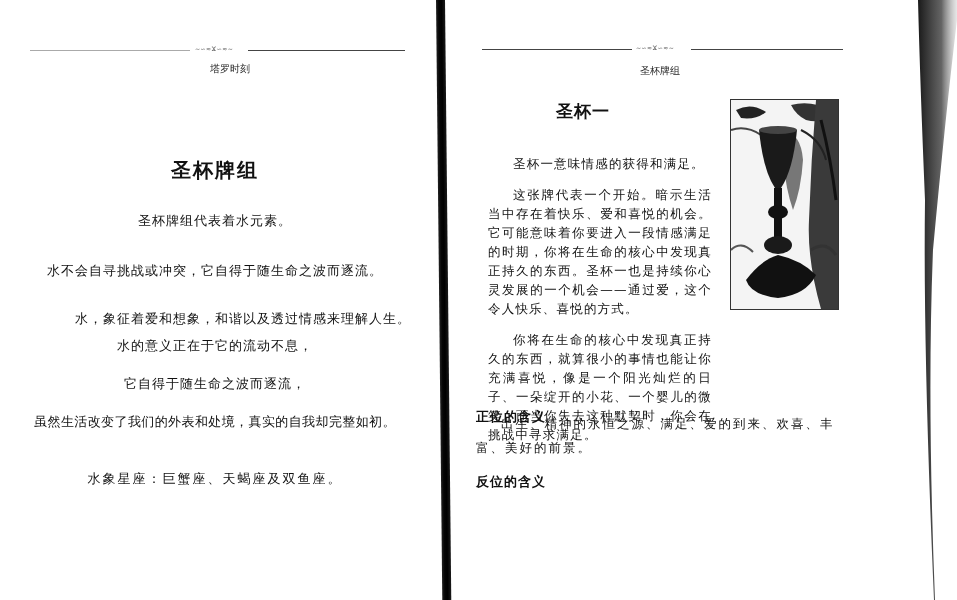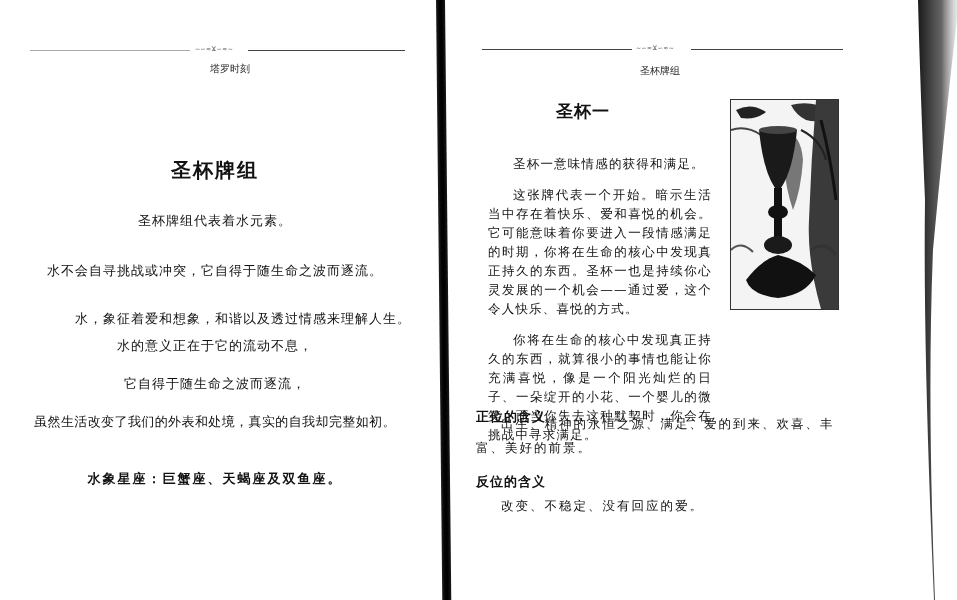--- a/index.html
+++ b/index.html
@@ -36,21 +36,21 @@
   .centered-line {
     position:absolute; left:0; width:430px; text-align:center;
     font-size:13px; letter-spacing:1px;
   }
   .chapter-title {
     position:absolute; left:0; width:430px; text-align:center;
     font-size:20px; font-weight:bold; letter-spacing:2px;
     font-family:"DejaVu Sans",sans-serif;
   }
   .zodiac {
-    font-weight:bold; letter-spacing:2px;
+    font-weight:normal; letter-spacing:2px;
   }
 
   .card-title {
     position:absolute; left:110px; top:100px; width:60px;
     font-size:17px; font-weight:bold; letter-spacing:1px;
     font-family:"DejaVu Sans",sans-serif;
   }
   .body-text {
     position:absolute; left:30px; top:142px; width:248px;
     font-size:12.5px; line-height:19px; letter-spacing:1.2px;
@@ -139,23 +139,20 @@
       <path d="M80 150 Q95 140 105 155" stroke="#333" stroke-width="3" fill="none"></path>
     </svg>
   </div>
 
   <div class="section-head" style="top:408px;">正位的含义</div>
   <div class="section-body" style="top:412px;">
     <p>出生、精神的永恒之源、满足、爱的到来、欢喜、丰富、美好的前景。</p>
   </div>
 
   <div class="section-head" style="top:473px;">反位的含义</div>
-  <div class="section-body" style="top:494px;">
-    <p>改变、不稳定、没有回应的爱。</p>
-  </div>
 </div>
 
 <svg class="right-shadow" viewBox="0 0 42 600" preserveAspectRatio="none">
   <defs>
     <linearGradient id="sg" x1="0" x2="1">
       <stop offset="0" stop-color="#000" stop-opacity="0.9"></stop>
       <stop offset="0.6" stop-color="#222" stop-opacity="0.7"></stop>
       <stop offset="1" stop-color="#888" stop-opacity="0.2"></stop>
     </linearGradient>
   </defs>

